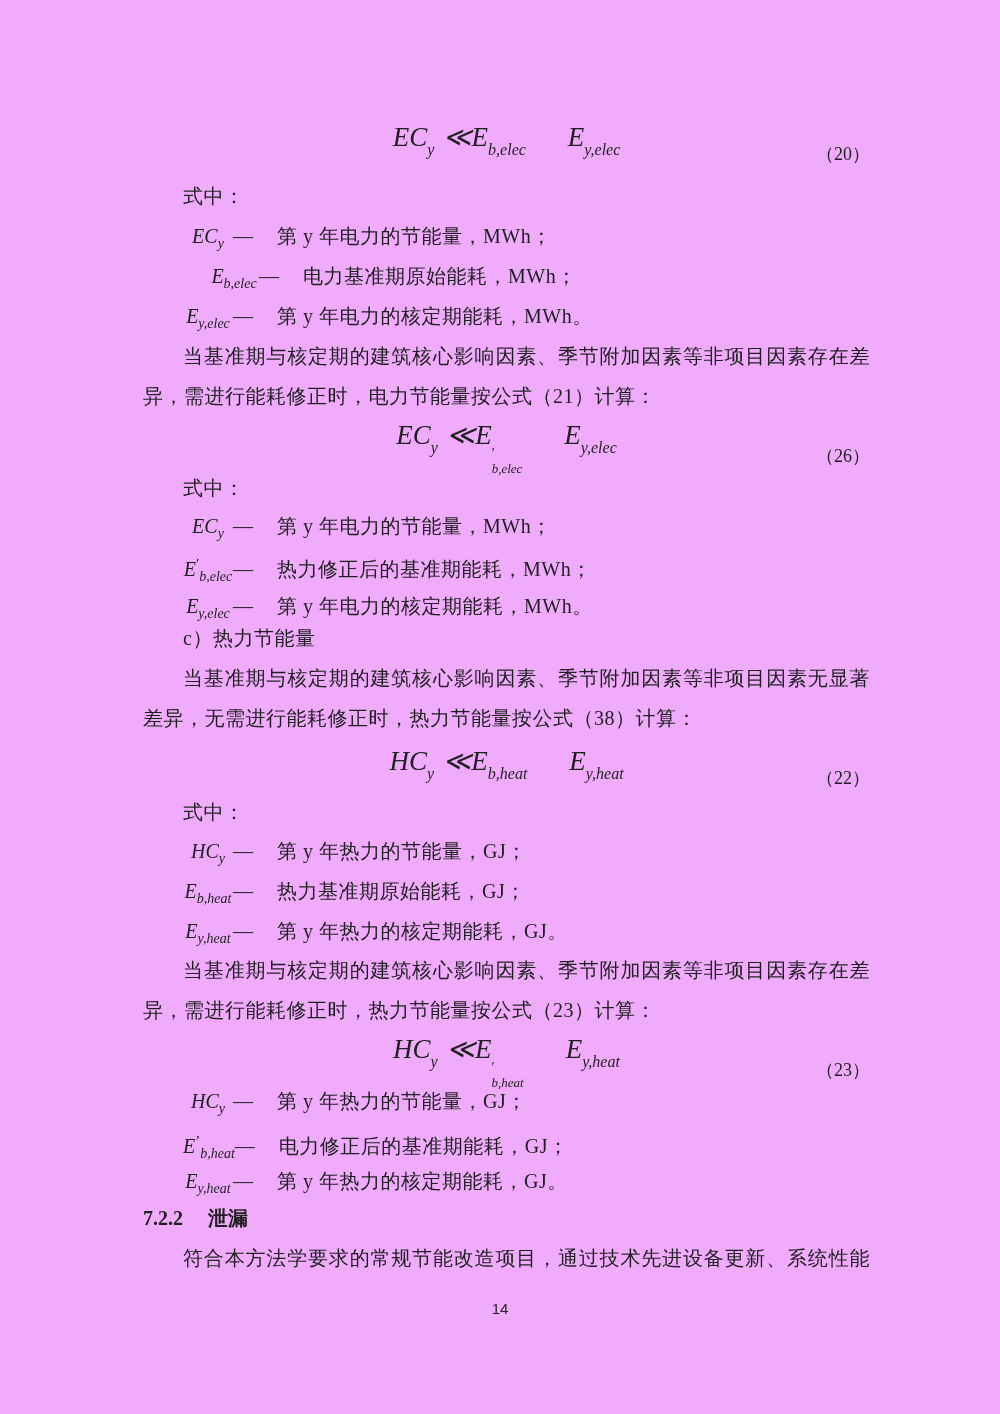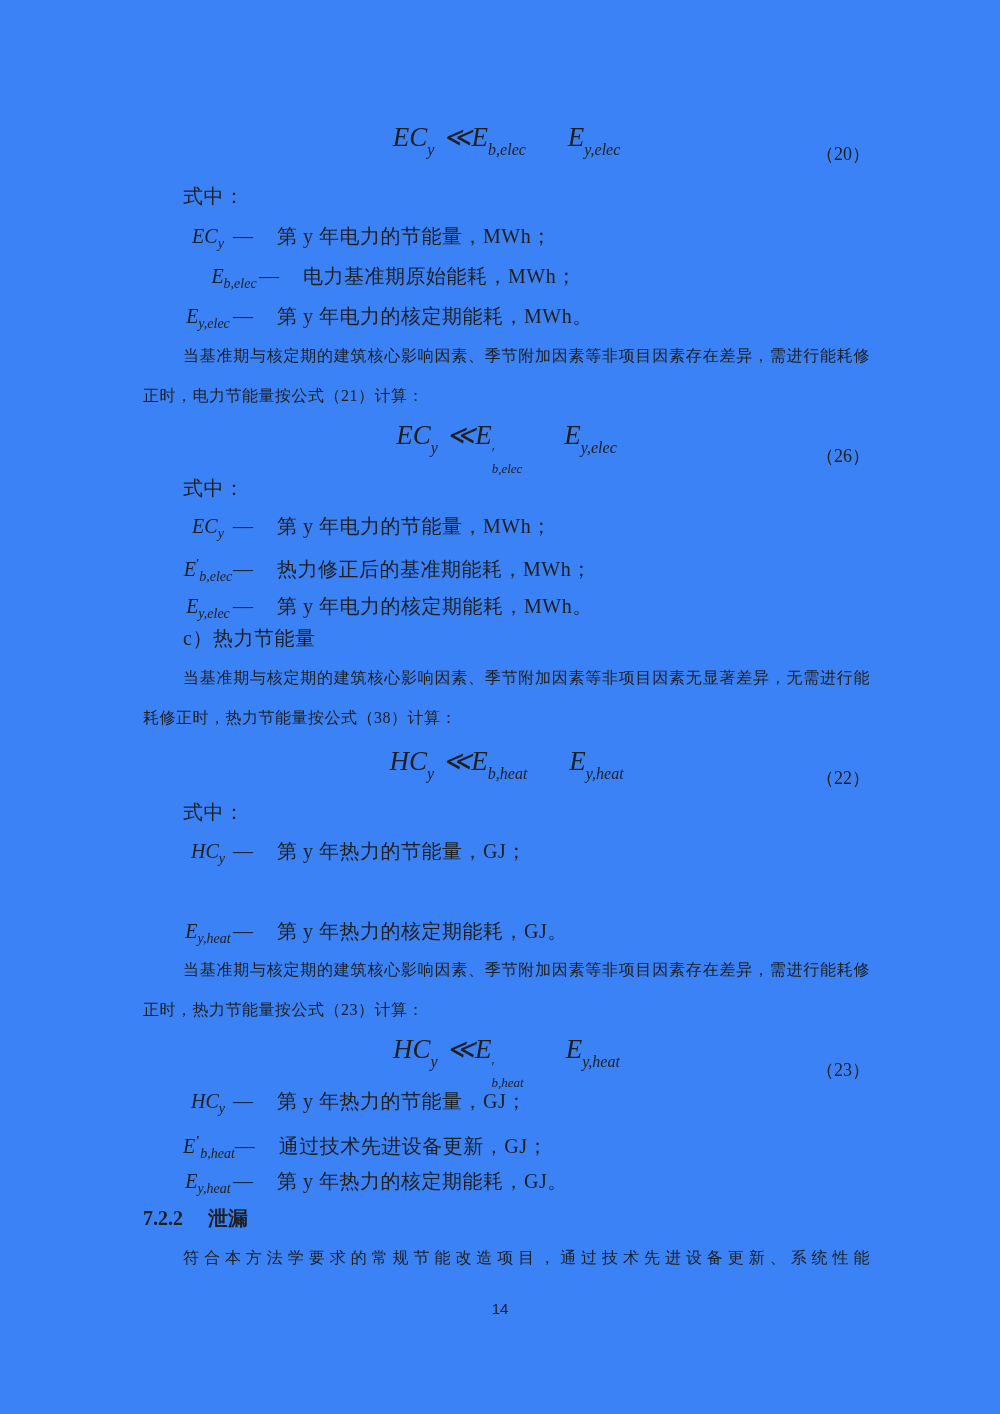--- a/index.html
+++ b/index.html
@@ -2,21 +2,21 @@
 <html><head>
 <meta charset="utf-8">
 <style>
   * { margin: 0; padding: 0; box-sizing: border-box; }
   html, body { background: #e8e8e8; }
   .page {
     position: relative;
     width: 1000px;
     height: 1414px;
     margin: 0 auto;
-    background: #3b82f6;
+    background: #f0abfc;
     font-family: "Liberation Serif", "DejaVu Serif", serif;
     color: #1f1f1f;
     overflow: hidden;
   }
   .content {
     position: absolute;
     left: 143px;
     top: 0;
     width: 727px;
     height: 100%;
@@ -30,21 +30,21 @@
     line-height: 40px;
     letter-spacing: 0.5px;
     white-space: nowrap;
   }
   .indent { padding-left: 40px; }
   
   .para {
     position: absolute;
     left: 0;
     width: 727px;
-    font-size: 16px;
+    font-size: 20px;
     line-height: 40px;
     letter-spacing: 0.5px;
     text-align: justify;
     text-indent: 40px;
   }
   .para.flush-last { text-align-last: justify; }
   
   .def {
     position: absolute;
     left: 40px;
@@ -193,39 +193,42 @@
     <div class="formula-row" style="top:736px;height:56px;">
       <span class="formula"><span class="fb">HC</span><sub class="fs">y</sub><span class="frel">≪</span><span class="fb">E</span><sub class="fs">b,heat</sub><span class="fb ft3">E</span><sub class="fs">y,heat</sub></span>
       <span class="eqnum">（22）</span>
     </div>
 
     <div class="line indent" style="top:792px;">式中：</div>
 
     <div class="def" style="top:831px;">
       <span class="dvar"><span class="vb">HC</span><sub class="vs">y</sub></span><span class="ddash">—</span><span class="ddesc">第 y 年热力的节能量，GJ；</span>
     </div>
+    <div class="def" style="top:871px;">
+      <span class="dvar"><span class="vb">E</span><sub class="vs">b,heat</sub></span><span class="ddash">—</span><span class="ddesc">热力基准期原始能耗，GJ；</span>
+    </div>
     <div class="def" style="top:911px;">
       <span class="dvar"><span class="vb">E</span><sub class="vs">y,heat</sub></span><span class="ddash">—</span><span class="ddesc">第 y 年热力的核定期能耗，GJ。</span>
     </div>
 
     <div class="para" style="top:950px;height:80px;">当基准期与核定期的建筑核心影响因素、季节附加因素等非项目因素存在差异，需进行能耗修正时，热力节能量按公式（23）计算：</div>
 
     <div class="formula-row" style="top:1024px;height:60px;">
       <span class="formula"><span class="fb">HC</span><sub class="fs">y</sub><span class="frel">≪</span><span class="fb">E</span><span class="pstack">
             <span class="pp">′</span>
             <span class="ss">b,heat</span>
           </span><span class="fb ft3">E</span><sub class="fs">y,heat</sub></span>
       <span class="eqnum">（23）</span>
     </div>
 
     <div class="def" style="top:1081px;">
       <span class="dvar"><span class="vb">HC</span><sub class="vs">y</sub></span><span class="ddash">—</span><span class="ddesc">第 y 年热力的节能量，GJ；</span>
     </div>
     <div class="def" style="top:1121px;">
-      <span class="dvar"><span class="vb">E</span><span class="vprime">’</span><sub class="vs">b,heat</sub></span><span class="ddash">—</span><span class="ddesc">通过技术先进设备更新，GJ；</span>
+      <span class="dvar"><span class="vb">E</span><span class="vprime">’</span><sub class="vs">b,heat</sub></span><span class="ddash">—</span><span class="ddesc">电力修正后的基准期能耗，GJ；</span>
     </div>
     <div class="def" style="top:1161px;">
       <span class="dvar"><span class="vb">E</span><sub class="vs">y,heat</sub></span><span class="ddash">—</span><span class="ddesc">第 y 年热力的核定期能耗，GJ。</span>
     </div>
 
     <div class="heading" style="top:1198px;">
       <span class="hnum">7.2.2</span><span class="htitle">泄漏</span>
     </div>
 
     <div class="para flush-last" style="top:1238px;height:40px;">符合本方法学要求的常规节能改造项目，通过技术先进设备更新、系统性能</div>

